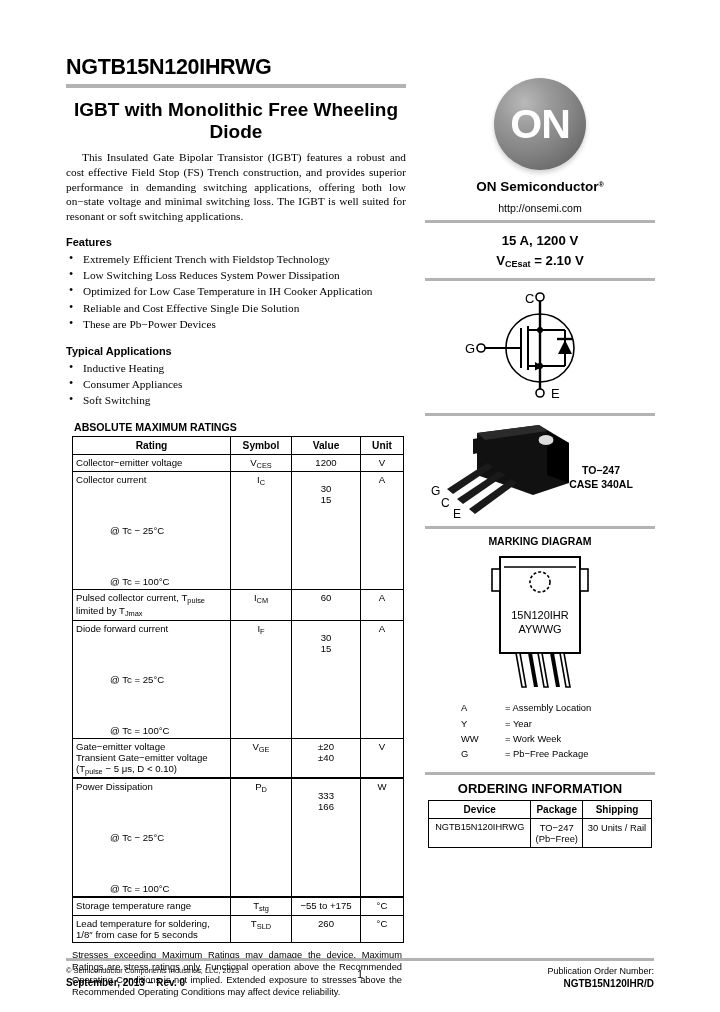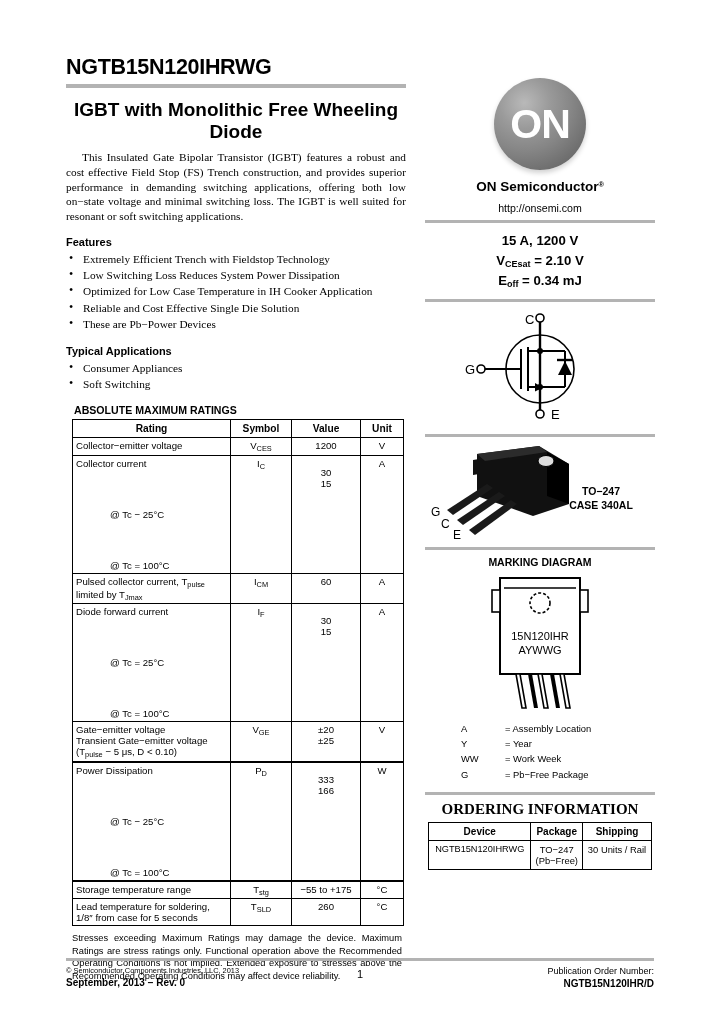--- a/index.html
+++ b/index.html
@@ -149,22 +149,22 @@
     font-weight:bold;font-size:10.5px;margin:6px 0 4px 0;
   }
   .legend{
     font-family:"Liberation Sans", sans-serif;
     font-size:9.4px;line-height:1.42;
     text-align:left;margin:4px 0 0 34px;
   }
   .legend td{padding:0;font-size:9.4px;}
   .legend td.k{width:42px;}
   .ord-head{
-    font-family:Liberation Serif, serif;
-    font-weight:bold;font-size:15px;margin:6px 0 4px 0;
+    font-family:Liberation Sans, sans-serif;
+    font-weight:bold;font-size:13px;margin:6px 0 4px 0;
   }
   table.ord{
     border-collapse:collapse;width:224px;margin:0 auto;
     font-family:"Liberation Sans", sans-serif;font-size:9.4px;
   }
   table.ord th,table.ord td{
     border:1px solid #000;padding:3px 2px;text-align:center;vertical-align:top;
   }
   table.ord th{font-weight:bold;font-size:10px;}
   table.ord td.dev{font-size:9.2px;}
@@ -204,20 +204,21 @@
     <ul class="bullets">
       <li>Extremely Efficient Trench with Fieldstop Technology</li>
       <li>Low Switching Loss Reduces System Power Dissipation</li>
       <li>Optimized for Low Case Temperature in IH Cooker Application</li>
       <li>Reliable and Cost Effective Single Die Solution</li>
       <li>These are Pb−Power Devices</li>
     </ul>
 
     <div class="sec-head">Typical Applications</div>
     <ul class="bullets">
+      <li>Inductive Heating</li>
       <li>Consumer Appliances</li>
       <li>Soft Switching</li>
     </ul>
 
     <div class="amr-head">ABSOLUTE MAXIMUM RATINGS</div>
 
     <table class="amr">
       <thead>
         <tr>
           <th>Rating</th>
@@ -278,21 +279,21 @@
 
         <tr>
           <td>
             <span style="display:block">Gate−emitter voltage</span>
             <span style="display:block">Transient Gate−emitter voltage</span>
             <span style="display:block"><span>(T</span><sub>pulse</sub><span> − 5 μs, D &lt; 0.10)</span></span>
           </td>
           <td class="sym"><span>V</span><sub>GE</sub></td>
           <td class="val">
             <span style="display:block">±20</span>
-            <span style="display:block">±25</span>
+            <span style="display:block">±40</span>
           </td>
           <td class="unit">V</td>
         </tr>
 
         <tr class="thickline">
           <td>
             <span>Power Dissipation</span>
             <span class="ind">@ Tc − 25°C</span>
             <span class="ind">@ Tc = 100°C</span>
           </td>
@@ -332,21 +333,20 @@
     </div>
 
     <div class="brand"><span>ON Semiconductor</span><sup>®</sup></div>
     <div class="weburl">http://onsemi.com</div>
 
     <div class="r-rule"></div>
 
     <div class="specs">
       <div>15 A, 1200 V</div>
       <div><span>V</span><sub>CEsat</sub><span> = 2.10 V</span></div>
-      <div><span>E</span><sub>off</sub><span> = 0.34 mJ</span></div>
     </div>
 
     <div class="r-rule"></div>
 
     <div class="schem">
       <svg width="230" height="108" viewBox="0 0 230 108">
 
         <circle cx="115" cy="56" r="34" fill="none" stroke="#000" stroke-width="1.6"></circle>
 
         <line x1="115" y1="6" x2="115" y2="56" stroke="#000" stroke-width="2.4"></line>

